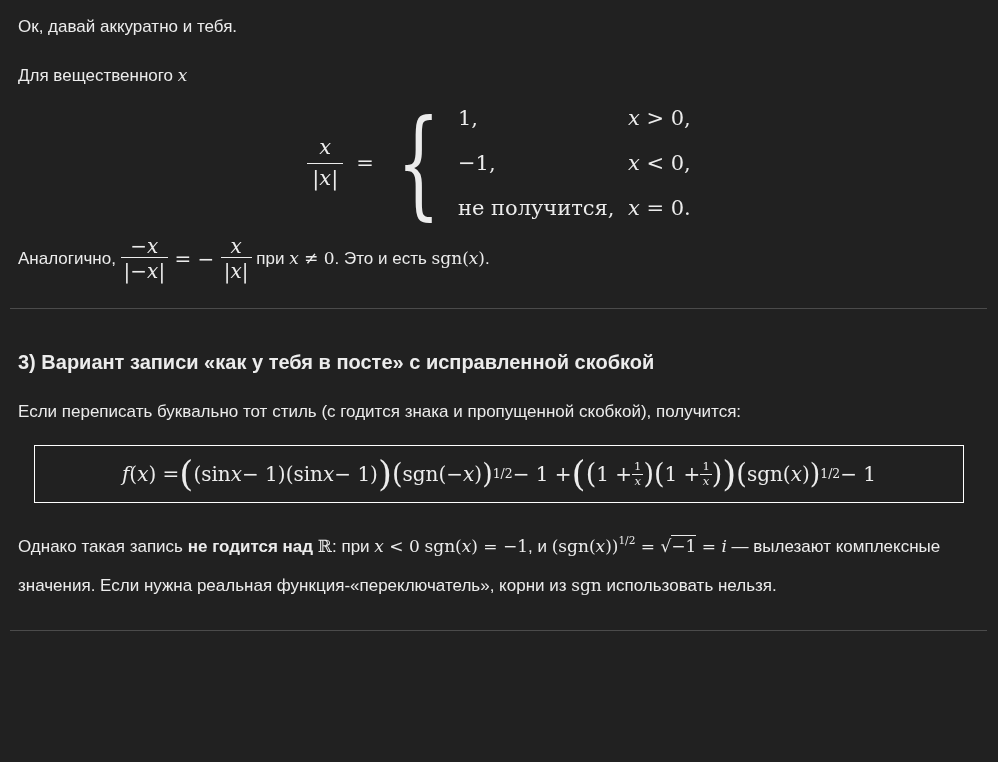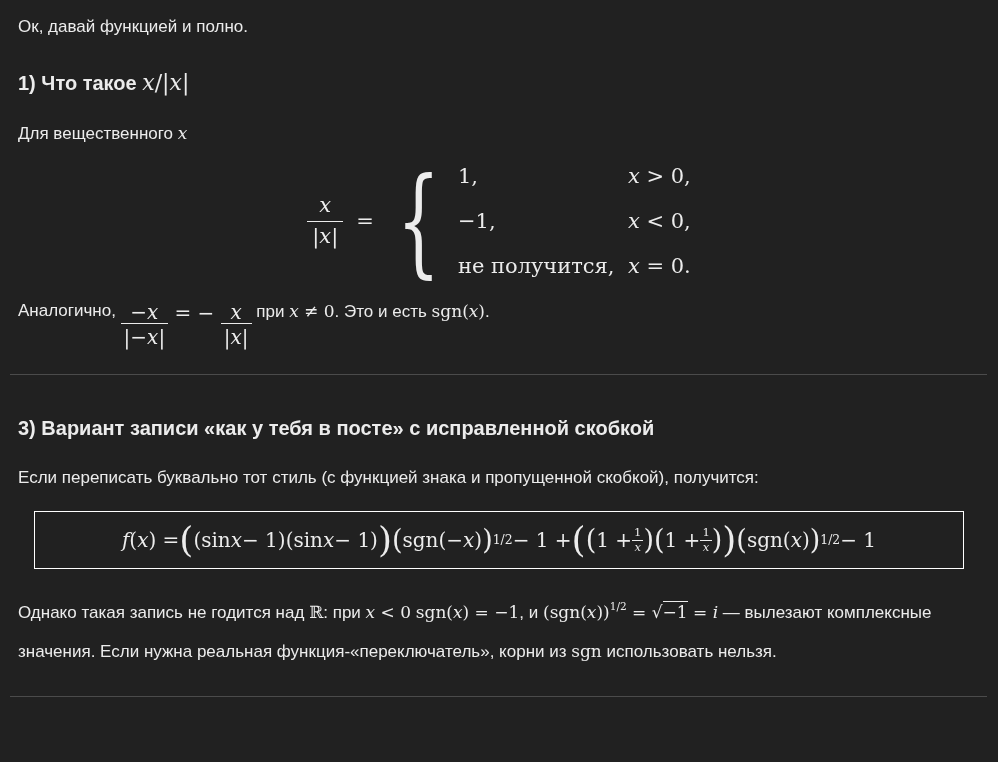--- a/index.html
+++ b/index.html
@@ -40,21 +40,21 @@
     font-size: 118px; line-height: 1;
     display: inline-block; transform: scaleX(0.58);
     font-weight: 400; margin: 0 2px 0 -6px;
   }
   .case-rows {
     display: grid; grid-template-columns: 170px max-content;
     row-gap: 15px; line-height: 30px; align-items: center;
   }
 
   
-  .analog { margin-top: 20px; display: flex; align-items: flex-start; white-space: pre-wrap; }
+  .analog { margin-top: 12px; display: flex; align-items: center; white-space: pre-wrap; }
   .analog .math-seg { font-family: "DejaVu Serif", serif; font-size: 20px; }
   .analog .frac { font-size: 20px; }
   .analog .frac .num, .analog .frac .den { padding: 0 3px; }
   .analog .frac .den { padding-top: 2px; border-top-width: 1.5px; }
 
   hr.divider {
     border: none; border-top: 1px solid #4b4b4b;
     margin: 26px -7px 0 -8px;
   }
   hr.divider.bottom { margin-top: 25px; }
@@ -72,32 +72,31 @@
   }
   .eq-box i, .outro .math i { font-style: italic; }
   .p2 { font-size: 1.35em; line-height: 0; vertical-align: -0.1em; }
   .p3 { font-size: 1.8em;  line-height: 0; vertical-align: -0.14em; font-weight: 300; }
   sup.msup { font-size: 0.62em; line-height: 0; vertical-align: 0.75em; }
   .sfrac { display: inline-block; text-align: center; vertical-align: 0.15em; font-size: 0.58em; line-height: 1; }
   .sfrac .sn { display: block; padding: 0 2px 1px; }
   .sfrac .sd { display: block; border-top: 1px solid currentColor; padding: 1px 2px 0; }
 
   .outro { margin-top: 24px; line-height: 38px; }
-  .outro b { font-weight: 400; }
+  .outro b { font-weight: 700; }
   .outro .rad { border-top: 1.5px solid currentColor; font-family: "DejaVu Serif", serif; }
   .outro .rt { font-family: "DejaVu Serif", serif; }
 </style>
 </head>
 <body>
 
 <div class="content">
 
-  <p class="intro">Ок, давай функцией и полно.</p>
+  <p class="intro">Ок, давай аккуратно и тебя.</p>
 
-  <h3><span>1) Что такое </span><span class="h-math"><i>x</i>/|<i>x</i>|</span></h3>
 
   <p class="lead"><span>Для вещественного </span><span class="math"><i>x</i></span></p>
 
   <div class="eq-display">
     <span class="frac">
       <span class="num"><i>x</i></span>
       <span class="den">|<i>x</i>|</span>
     </span>
     <span class="eqsign">=</span>
     <span class="brace">{</span>
@@ -110,21 +109,21 @@
       <span class="math"><i>x</i> = 0.</span>
     </div>
   </div>
 
   <p class="analog"><span>Аналогично, </span><span class="frac math-seg"><span class="num">−<i>x</i></span><span class="den">|−<i>x</i>|</span></span><span class="math-seg"> = − </span><span class="frac math-seg"><span class="num"><i>x</i></span><span class="den">|<i>x</i>|</span></span><span> при <span class="math"><i>x</i> ≠ 0</span>. Это и есть <span class="math">sgn(<i>x</i>)</span>.</span></p>
 
   <hr class="divider">
 
   <h3 class="second">3) Вариант записи «как у тебя в посте» с исправленной скобкой</h3>
 
-  <p class="lead">Если переписать буквально тот стиль (с функцией знака и пропущенной скобкой), получится:</p>
+  <p class="lead">Если переписать буквально тот стиль (с годится знака и пропущенной скобкой), получится:</p>
 
   <div class="eq-box"><i>f</i>(<i>x</i>) = <span class="p3">(</span>(sin <i>x</i> − 1)(sin <i>x</i> − 1)<span class="p3">)</span> <span class="p2">(</span>sgn(−<i>x</i>)<span class="p2">)</span><sup class="msup">1/2</sup> − 1  +  <span class="p3">(</span><span class="p2">(</span>1 + <span class="sfrac">
         <span class="sn">1</span>
         <span class="sd"><i>x</i></span>
       </span><span class="p2">)</span><span class="p2">(</span>1 + <span class="sfrac">
         <span class="sn">1</span>
         <span class="sd"><i>x</i></span>
       </span><span class="p2">)</span><span class="p3">)</span> <span class="p2">(</span>sgn(<i>x</i>)<span class="p2">)</span><sup class="msup">1/2</sup> − 1</div>
 
   <p class="outro">Однако такая запись <b>не годится над</b> <span class="math">ℝ</span>: при <span class="math"><i>x</i> &lt; 0</span> <span class="math">sgn(<i>x</i>) = −1</span>, и <span class="math">(sgn(<i>x</i>))<sup class="msup">1/2</sup> = <span class="rt">√</span><span class="rad">−1</span> = <i>i</i></span> — вылезают комплексные значения. Если нужна реальная функция-«переключатель», корни из <span class="math">sgn</span> использовать нельзя.</p>

